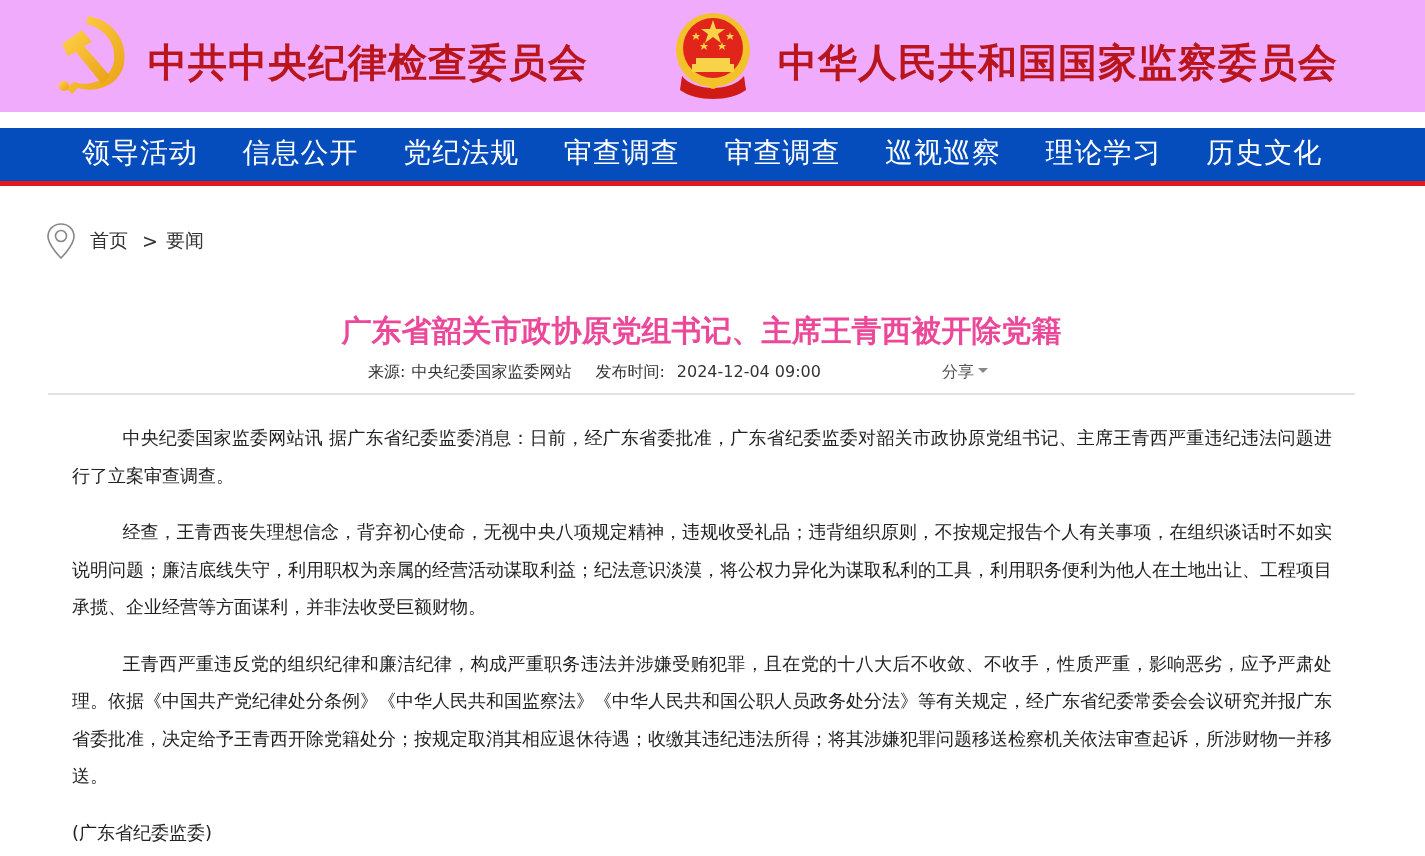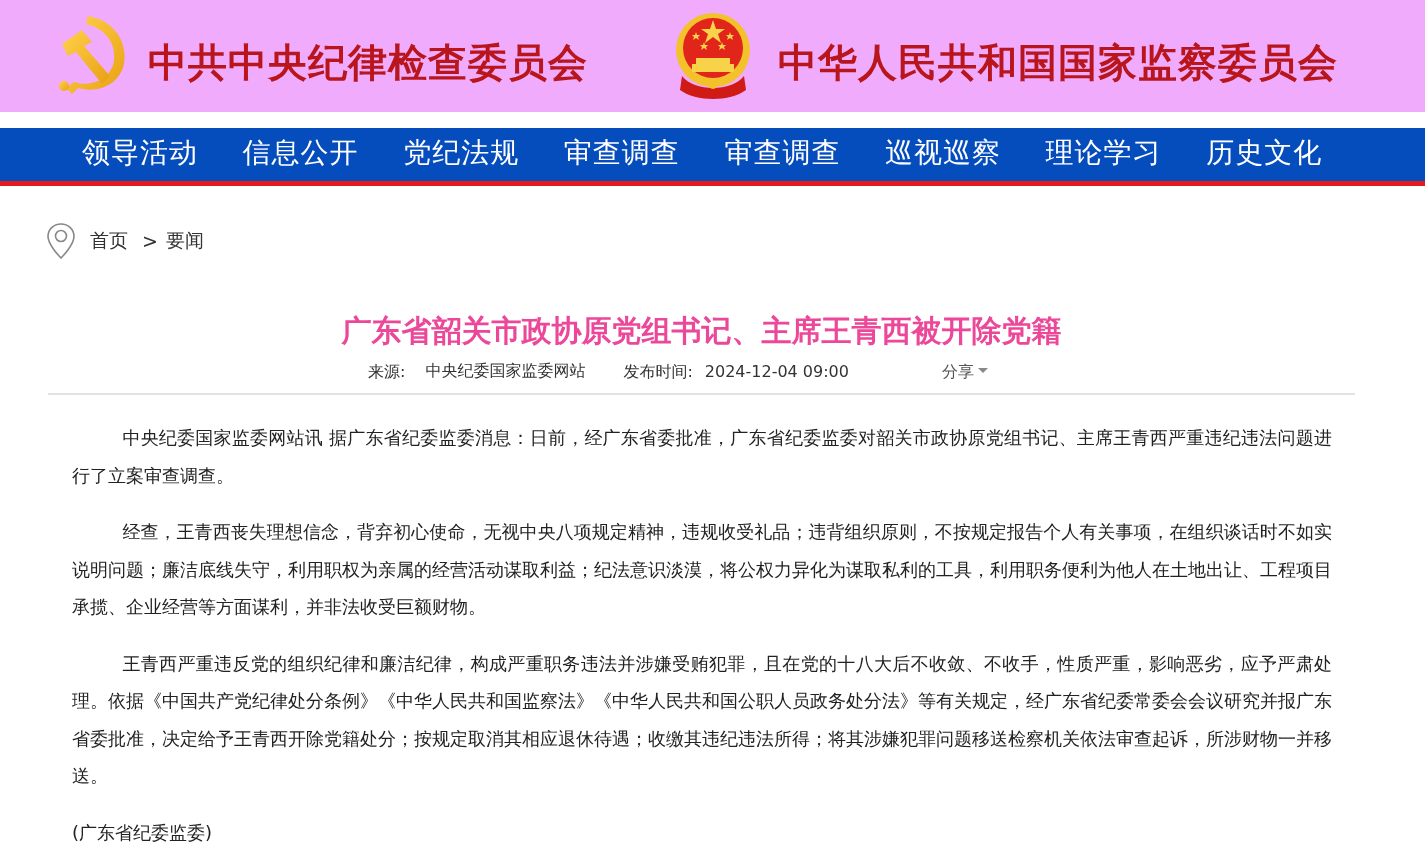--- a/index.html
+++ b/index.html
@@ -12,21 +12,21 @@
   .nav { position:absolute; left:0; top:128px; width:1425px; height:53px; background:#054dbd; }
   .nav-stripe { position:absolute; left:0; top:181px; width:1425px; height:5px; background:#e2191f; }
   .nav-items { position:absolute; left:82px; top:0; height:53px; display:flex; }
   .nav-item { font-family:"DejaVu Serif","Liberation Serif",serif; font-size:28px; color:#fff; line-height:50px; width:160.6px; white-space:nowrap; cursor:pointer; letter-spacing:1px; }
   .crumb { position:absolute; left:46px; top:222px; height:38px; display:flex; align-items:center; font-size:19px; color:#333; }
   .crumb .pin { width:30px; height:38px; margin-right:14px; }
   .crumb a { color:#333; text-decoration:none; }
   .crumb .sep { margin:0 8px 0 14px; }
   .article-title { position:absolute; left:0; width:1403px; top:290px; text-align:center; font-size:30px; font-weight:bold; color:#ec4899; line-height:42px; }
   .meta { position:absolute; top:358px; left:368px; font-size:16px; color:#333; display:flex; line-height:28px; white-space:nowrap;justify-content:space-between; }
-  .meta .time { margin-left:38px; }
+  .meta .time { margin-left:24px; }
   .meta .share { position:absolute; left:574px; top:0; color:#555; cursor:pointer; }
   .meta .share .tri { display:inline-block; width:0; height:0; border-left:5px solid transparent; border-right:5px solid transparent; border-top:5px solid #888; margin-left:4px; vertical-align:middle; position:relative; top:-2px; }
   .divider { position:absolute; left:48px; top:393px; width:1307px; height:2px; background:#e2e2e2; }
   .body { position:absolute; left:72px; top:419px; width:1260px; font-size:18px; color:#222; line-height:37.5px; }
   .body p { margin:0 0 19px 0; text-indent:2.8em; text-align:justify; }
   .body p .lead { font-weight:normal; }
   .body p.sign { text-align:left; text-indent:0; margin-top:18px; padding-right:12px; }
 </style>
 </head>
 <body>
@@ -82,21 +82,21 @@
   </svg>
   <a href="#">首页</a>
   <span class="sep">&gt;</span>
   <a href="#">要闻</a>
 </div>
 
 <h1 class="article-title">广东省韶关市政协原党组书记、主席王青西被开除党籍</h1>
 
 <div class="meta">
   <span>来源:</span>
-  <span style="margin-left:20px;font-family:Liberation Mono, monospace;">中央纪委国家监委网站</span>
+  <span style="margin-left:6px;">中央纪委国家监委网站</span>
   <span class="time">发布时间:</span>
   <span style="margin-left:12px;">2024-12-04 09:00</span>
   <span class="share">
     <span>分享</span><span class="tri"></span>
   </span>
 </div>
 
 <div class="divider"></div>
 
 <div class="body">

